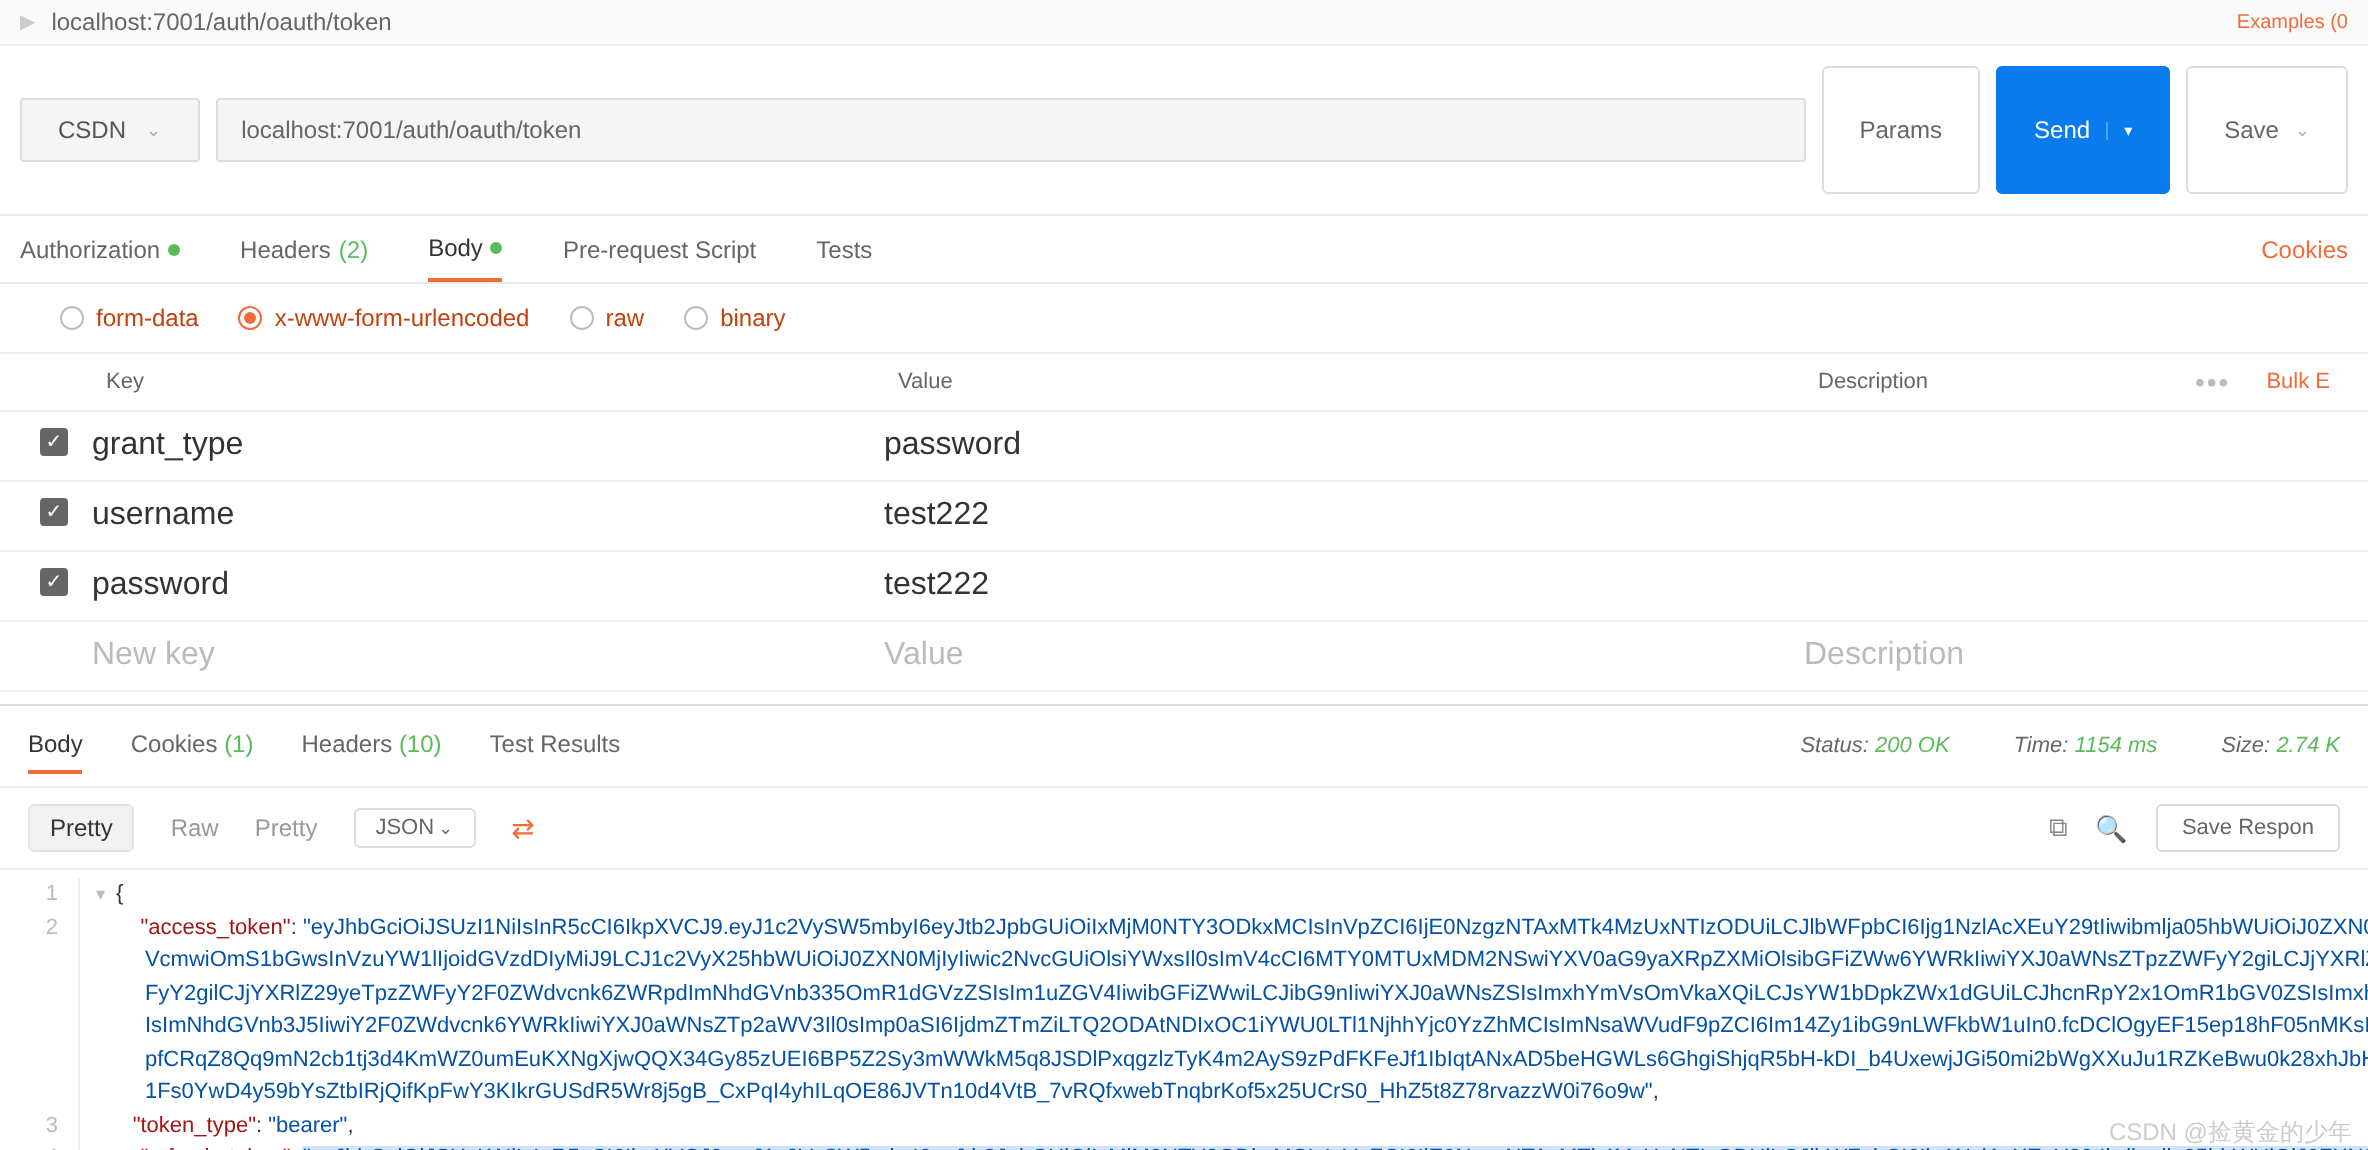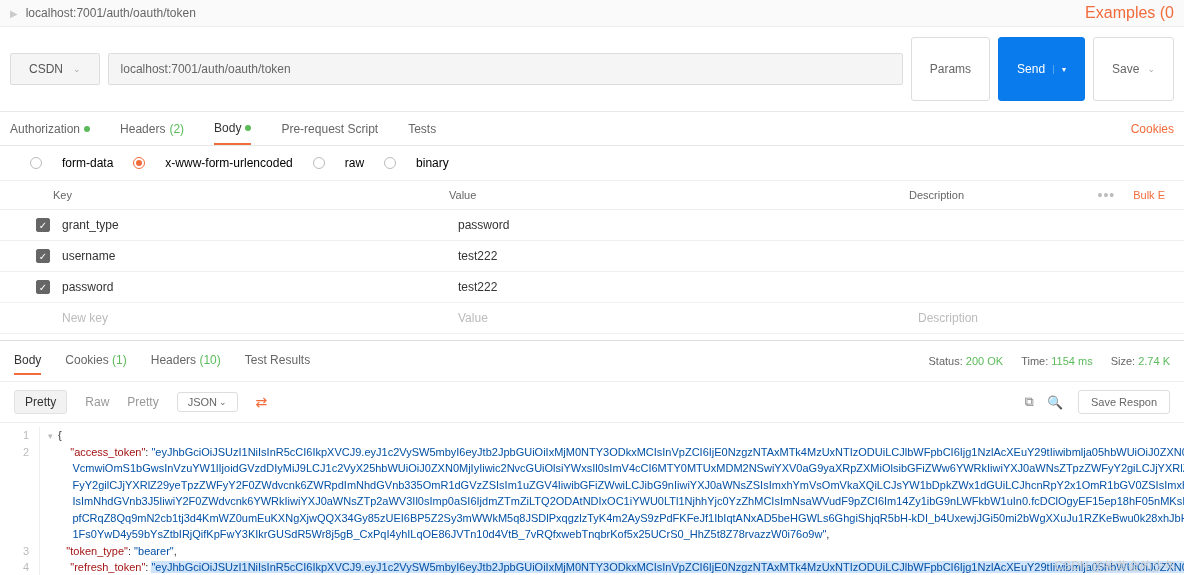--- a/index.html
+++ b/index.html
@@ -1,56 +1,56 @@
 <!DOCTYPE html>
 <html><head>
 <meta charset="utf-8">
 <style>
 * { box-sizing: border-box; margin: 0; padding: 0; font-family: -apple-system, BlinkMacSystemFont, "Segoe UI", Arial, sans-serif; }
 body { background: #fff; font-size: 12px; color: #505050; width: 1184px; }
 .url-bar { display: flex; align-items: center; padding: 4px 10px; border-bottom: 1px solid #eee; background: #fafafa; }
 .url-bar .arrow { color: #ccc; font-size: 10px; margin-right: 8px; }
 .url-bar .title { flex: 1; color: #666; font-size: 12px; }
-.url-bar .examples { color: #f26b3a; font-size: 16px; }
+.url-bar .examples { color: #f26b3a; font-size: 10px; }
 .req-row { display: flex; align-items: center; padding: 10px; border-bottom: 1px solid #e8e8e8; gap: 8px; }
 .method-sel { display: flex; align-items: center; gap: 10px; background: #f5f5f5; border: 1px solid #ddd; padding: 8px 18px; border-radius: 2px; font-size: 12px; color: #555; }
 .url-input { flex: 1; border: 1px solid #ddd; padding: 8px 12px; background: #f5f5f5; color: #666; border-radius: 2px; font-size: 12px; }
 .btn { padding: 24px 18px; border: 1px solid #ddd; background: #fff; color: #666; border-radius: 3px; font-size: 12px; cursor: pointer; }
 .btn.primary { background: #097bed; color: #fff; border-color: #097bed; display: flex; align-items: center; gap: 8px; }
 .btn.primary .dd { border-left: 1px solid rgba(255,255,255,0.3); padding-left: 8px; font-size: 8px; }
 .tabs { display: flex; align-items: center; padding: 0 10px; border-bottom: 1px solid #e8e8e8; gap: 30px; height: 34px; }
 .tab { color: #666; font-size: 12px; cursor: pointer; display: flex; align-items: center; gap: 4px; height: 100%; }
 .tab .dot { width: 6px; height: 6px; border-radius: 50%; background: #5bbb5b; }
 .tab.active { color: #333; border-bottom: 2px solid #f26b3a; }
 .tab .count { color: #5bbb5b; }
 .tabs .right { margin-left: auto; color: #f26b3a; }
 .body-types { display: flex; align-items: center; padding: 10px 20px 10px 30px; gap: 20px; border-bottom: 1px solid #eee; }
-.radio { display: flex; align-items: center; gap: 20px; color: #000000; }
+.radio { display: flex; align-items: center; gap: 6px; color: #c2410c; }
 .radio .r { width: 12px; height: 12px; border-radius: 50%; border: 1px solid #bbb; display: flex; align-items: center; justify-content: center; }
 .radio .r.on { border-color: #f26b3a; }
 .radio .r.on::after { content: ''; width: 6px; height: 6px; border-radius: 50%; background: #f26b3a; }
 .kv-table { width: 100%; }
 .kv-head { display: flex; padding: 6px 19px; border-bottom: 1px solid #eee; color: #666; font-size: 11px; align-items: center; }
-.kv-row { display: flex; padding: 8px 28px; border-bottom: 1px solid #f0f0f0; align-items: center; font-size: 12px; color: #333; }
+.kv-row { display: flex; padding: 8px 12px; border-bottom: 1px solid #f0f0f0; align-items: flex-start; font-size: 16px; color: #333; }
 .col-check { width: 30px; display: flex; justify-content: center; }
 .col-key { width: 400px; padding-left: 4px; }
 .col-val { width: 460px; }
 .col-desc { flex: 1; }
 .kv-head .actions { margin-left: auto; color: #bbb; font-size: 14px; letter-spacing: 1px; }
 .kv-head .bulk { color: #f26b3a; margin-left: 18px; }
 .checkbox { width: 14px; height: 14px; border: 1px solid #999; border-radius: 2px; background: #fff; display: flex; align-items: center; justify-content: center; }
 .checkbox.on { background: #666; border-color: #666; }
 .checkbox.on::after { content: '✓'; color: #fff; font-size: 10px; }
 .placeholder-row .col-key, .placeholder-row .col-val, .placeholder-row .col-desc { color: #bbb; }
 .resp-bar { display: flex; align-items: center; padding: 6px 14px; border-top: 1px solid #ddd; border-bottom: 1px solid #eee; margin-top: 6px; }
 .resp-tabs { display: flex; gap: 24px; }
 .resp-tab { color: #666; font-size: 12px; padding: 6px 0; cursor: pointer; }
 .resp-tab.active { color: #333; border-bottom: 2px solid #f26b3a; }
 .resp-tab .count { color: #5bbb5b; }
-.resp-meta { margin-left: auto; display: flex; gap: 18px; font-size: 11px; color: #666; }
+.resp-meta { margin-left: auto; display: flex; gap: 32px; font-size: 11px; color: #666; font-style: italic; }
 .resp-meta .val { color: #5bbb5b; }
 .view-bar { display: flex; align-items: center; padding: 8px 14px; gap: 18px; border-bottom: 1px solid #eee; }
 .vbtn { color: #999; font-size: 12px; cursor: pointer; }
 .vbtn.active { color: #333; background: #f2f2f2; padding: 4px 10px; border: 1px solid #e2e2e2; border-radius: 3px; }
 .fmt { display: flex; align-items: center; gap: 2px; color: #666; border: 1px solid #ddd; padding: 3px 10px; border-radius: 3px; font-size: 11px; }
 .wrap-icon { color: #f26b3a; font-size: 14px; }
 .vb-right { margin-left: auto; display: flex; gap: 14px; align-items: center; }
 .icon-btn { color: #888; cursor: pointer; font-size: 13px; }
 .save-resp { border: 1px solid #ddd; padding: 5px 12px; color: #666; border-radius: 3px; font-size: 11px; }
 .json-view { display: flex; font-family: Consolas, Menlo, monospace; font-size: 11px; line-height: 1.5; padding: 4px 0 10px 0; }

